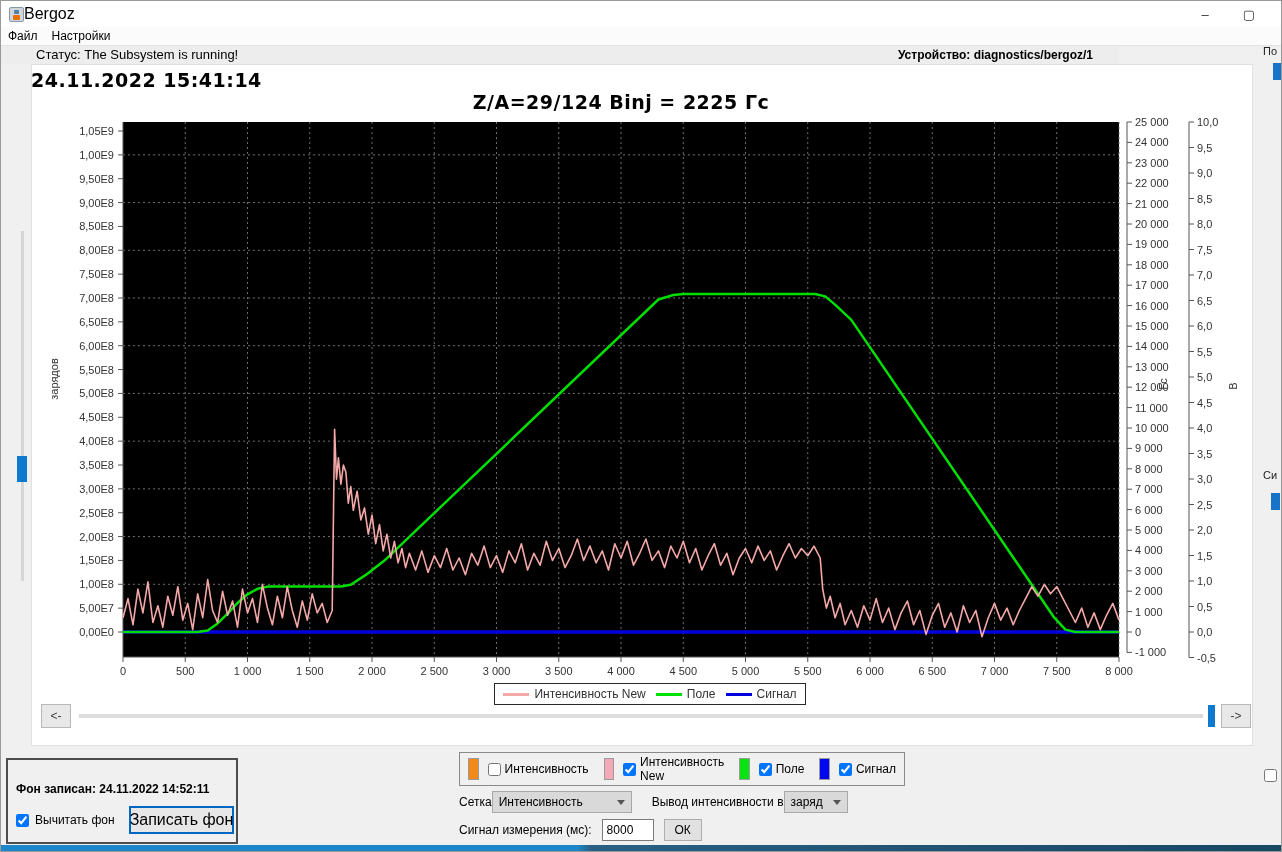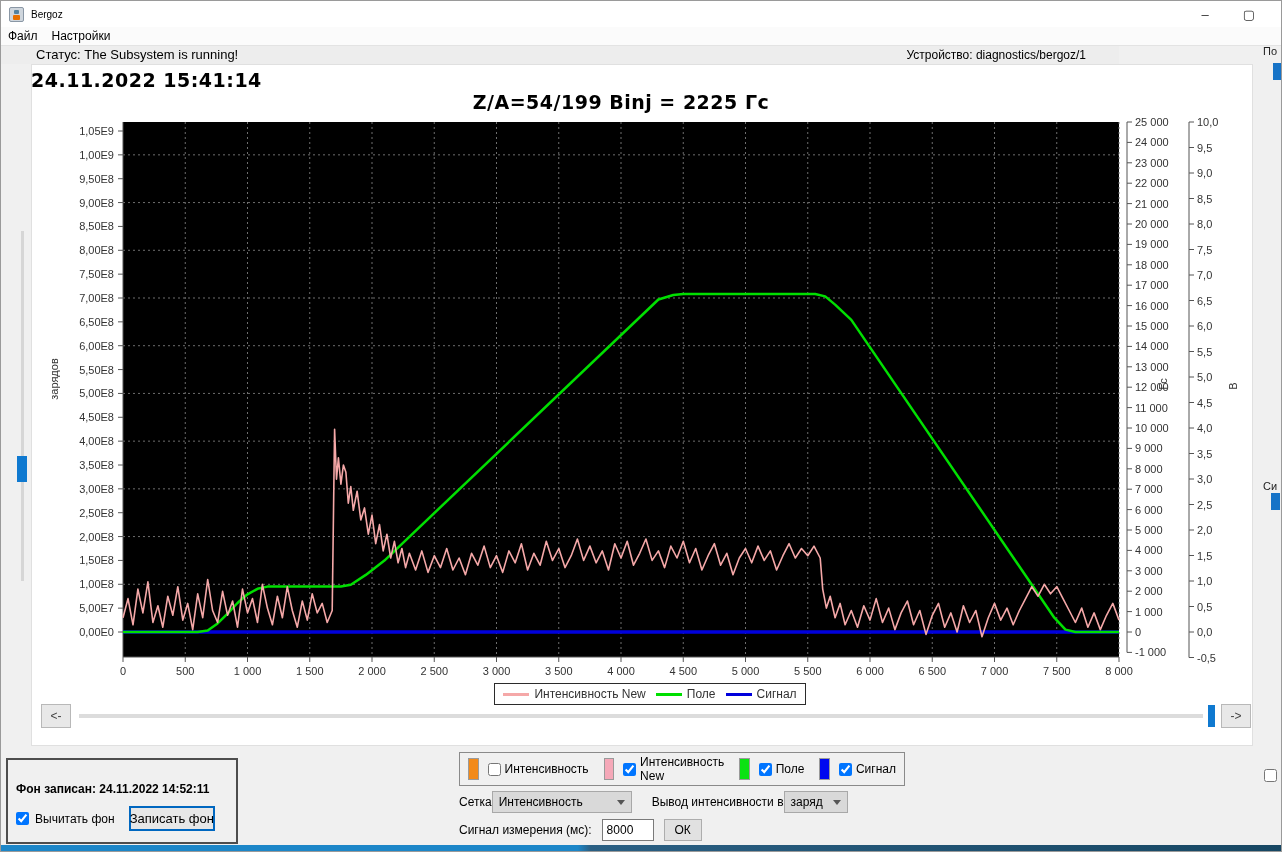--- a/index.html
+++ b/index.html
@@ -8,47 +8,47 @@
     position:relative; background:#f0f0f0; overflow:hidden;
     font-family:"Liberation Sans","DejaVu Sans",sans-serif;
     border:1px solid #9a9a9a; color:#000;
   }
   .abs { position:absolute; }
   
   .titlebar { left:0; top:0; width:1282px; height:26px; background:#ffffff; display:flex; align-items:center; }
   .app-icon { width:15px; height:15px; margin-left:8px; position:relative; background:#cfd6dd; border:1px solid #8a97a5; border-radius:2px; }
   .app-icon::after { content:""; position:absolute; left:3px; top:7px; width:7px; height:5px; background:#e76f00; border-radius:1px; }
   .app-icon::before { content:""; position:absolute; left:4px; top:2px; width:5px; height:4px; background:#5382a1; border-radius:1px; }
-  .title-text { font-size:10px; margin-left:7px; }
+  .title-text { font-size:16px; }
   .caption-btn { width:44px; height:24px; display:flex; align-items:center; justify-content:center; font-size:13px; color:#333; }
   .caption-zone { position:absolute; right:12px; top:1px; display:flex; }
   .menubar { left:0; top:26px; width:1282px; height:19px; background:#fbfbfb; border-bottom:1px solid #e3e3e3; display:flex; align-items:center; font-size:12px; }
   .menu-item { padding:2px 7px; }
   .statusbar { left:0; top:45px; width:1118px; height:18px; background:#ededed; font-size:13px;padding-left:47px; }
   .status-text { position:absolute; left:35px; top:1px; }
-  .device-text { position:absolute; right:33px; top:2px; font-size:12px; font-weight:normal; }
+  .device-text { position:absolute; right:26px; top:2px; font-size:12px; font-weight:bold; }
   
   .chart-panel { left:30px; top:63px; width:1222px; height:682px; background:#ffffff; border:1px solid #e0e0e0; }
   .chart-title { left:30px; top:68px; width:1180px; text-align:left; font-size:19px; font-weight:bold; font-family:"DejaVu Sans","Liberation Sans",sans-serif; letter-spacing:0.5px; }
   .chart-title2 { left:30px; top:90px; width:1180px; text-align:center; font-size:19px; font-weight:bold; font-family:"DejaVu Sans","Liberation Sans",sans-serif; letter-spacing:0.5px; }
   #chart-svg { left:0; top:0; width:1282px; height:745px; pointer-events:none; }
   .legend-box { left:493px; top:682px; width:312px; height:22px; background:#fff; border:1px solid #2b2b2b; display:flex; align-items:center; justify-content:center; gap:10px; font-size:12px; color:#333; }
   .legend-item { display:flex; align-items:center; gap:5px; }
   .legend-line { width:26px; height:3px; }
   
   .h-btn { height:24px; width:30px; background:#e8e8e8; border:1px solid #b8b8b8; font-size:12px; color:#444; display:flex; align-items:center; justify-content:center; }
   .h-track { left:78px; top:713px; width:1124px; height:4px; background:#dcdcdc; }
   .h-handle { left:1207px; top:704px; width:7px; height:22px; background:#0f79d0; }
   .v-track { left:20px; top:230px; width:3px; height:350px; background:#d6d6d6; }
   .v-handle { left:16px; top:455px; width:10px; height:26px; background:#0f79d0; }
   
   .bg-panel { left:5px; top:757px; width:232px; height:86px; background:#f0f0f0; border:2px solid #4d4d4d; }
   .bg-title { position:absolute; left:8px; top:22px; font-size:12px; font-weight:bold;text-align:center; }
   .bg-row { position:absolute; left:8px; top:46px; display:flex; align-items:center; gap:6px; font-size:12px; }
-  .win-btn { background:#e7e7e7; border:1px solid #0067c0; box-shadow:0 0 0 1px #0067c0 inset; font-size:13px; padding:4px 0; }
+  .win-btn { background:#e7e7e7; border:1px solid #0067c0; box-shadow:0 0 0 1px #0067c0 inset; font-size:16px; padding:4px 0; }
   
   .toggle-panel { left:458px; top:751px; width:446px; height:34px; background:#f0f0f0; border:1px solid #8a8a8a; display:flex; align-items:center; gap:9px; padding:0 8px; font-size:12px; }
   .swatch { width:23px; height:22px; border:1px solid #9a9a9a; }
   .chk-row { display:flex; align-items:center; gap:4px; }
   input[type=checkbox] { width:13px; height:13px; }
   
   .ctl-row2 { left:458px; top:790px; width:460px; height:22px; display:flex; align-items:center; font-size:12px; }
   .ctl-row3 { left:458px; top:818px; width:460px; height:22px; display:flex; align-items:center; gap:10px; font-size:12px; }
   .combo { background:#d9d9d9; border:1px solid #a8a8a8; height:22px; display:flex; align-items:center; justify-content:space-between; padding:0 6px; font-size:12px; }
   .combo .arr { width:0; height:0; border-left:4px solid transparent; border-right:4px solid transparent; border-top:5px solid #555; margin-left:8px; }
@@ -289,21 +289,21 @@
     <line x1="1118" y1="656" x2="1118" y2="661" stroke="#555"></line>
     <text x="1118" y="674" text-anchor="middle" font-family="Liberation Sans,DejaVu Sans,sans-serif" font-size="11" fill="#333">8 000</text>
     <text x="57" y="378" transform="rotate(-90 57 378)" text-anchor="middle" font-family="Liberation Sans,DejaVu Sans,sans-serif" font-size="11" fill="#333">зарядов</text>
     <text x="1166" y="383" transform="rotate(-90 1166 383)" text-anchor="middle" font-family="Liberation Sans,DejaVu Sans,sans-serif" font-size="11" fill="#333">Гс</text>
     <text x="1236" y="385" transform="rotate(-90 1236 385)" text-anchor="middle" font-family="Liberation Sans,DejaVu Sans,sans-serif" font-size="11" fill="#333">В</text>
     <polyline points="122.0,631.0 1118.0,631.0" fill="none" stroke="#0000DC" stroke-width="3.5" stroke-linejoin="round"></polyline>
     <polyline points="122.0,631.0 196.7,631.0 206.7,629.4 216.6,622.4 226.6,612.6 236.5,602.0 246.5,593.3 256.5,587.8 266.4,585.6 339.9,585.6 349.8,583.7 364.8,573.9 383.4,559.6 657.4,298.5 672.3,294.0 682.3,293.0 814.2,293.0 824.2,295.4 834.1,303.6 850.3,318.9 1053.3,616.7 1064.5,628.6 1074.4,631.0 1118.0,631.0" fill="none" stroke="#00DF00" stroke-width="2.5" stroke-linejoin="round"></polyline>
     <polyline points="122.0,616.7 127.0,597.6 132.0,623.8 136.9,588.1 141.9,611.9 146.9,580.9 151.9,621.5 156.9,604.8 161.8,626.2 166.8,595.2 171.8,614.3 176.8,585.7 181.8,619.1 186.7,602.4 191.7,628.6 196.7,592.8 201.7,616.7 206.7,578.5 211.6,609.5 216.6,621.5 221.6,590.4 226.6,614.3 231.6,600.0 236.5,626.2 241.5,588.1 246.5,611.9 251.5,597.6 256.5,621.5 261.4,583.3 266.4,607.1 271.4,623.8 276.4,595.2 281.4,616.7 286.3,585.7 291.3,609.5 296.3,626.2 301.3,600.0 306.3,619.1 311.2,592.8 316.2,611.9 321.2,602.4 326.2,621.5 331.2,609.5 333.6,428.2 335.5,478.3 337.4,456.8 339.9,483.1 342.4,464.0 344.9,471.2 347.3,502.2 349.8,485.5 352.3,509.3 356.1,490.2 359.8,518.9 363.5,506.9 367.3,533.2 371.0,514.1 374.7,542.7 378.5,523.6 382.2,549.9 385.9,533.2 389.7,557.0 393.4,540.3 397.1,561.8 400.9,547.5 404.6,566.6 408.4,552.3 414.6,569.0 420.8,549.9 427.0,571.4 433.3,554.7 439.5,566.6 445.7,547.5 451.9,569.0 458.1,557.0 464.4,573.7 470.6,552.3 476.8,564.2 483.1,545.1 489.3,566.6 495.5,554.7 501.7,571.4 507.9,549.9 514.2,561.8 520.4,542.7 526.6,569.0 532.9,552.3 539.1,564.2 545.3,540.3 551.5,559.4 557.8,547.5 564.0,566.6 570.2,554.7 576.4,538.0 582.6,559.4 588.9,545.1 595.1,561.8 601.3,549.9 607.5,569.0 613.8,542.7 620.0,557.0 626.2,540.3 632.5,564.2 638.7,552.3 644.9,538.0 651.1,559.4 657.4,549.9 663.6,566.6 669.8,545.1 676.0,557.0 682.3,540.3 688.5,561.8 694.7,547.5 700.9,569.0 707.1,554.7 713.4,542.7 719.6,564.2 725.8,552.3 732.0,573.7 738.3,557.0 744.5,547.5 750.7,561.8 757.0,545.1 763.2,559.4 769.4,549.9 775.6,569.0 781.9,554.7 788.1,542.7 794.3,557.0 800.5,547.5 806.8,554.7 813.0,545.1 819.2,557.0 821.7,588.1 825.4,607.1 829.2,595.2 834.1,616.7 839.1,602.4 844.1,623.8 850.3,609.5 856.5,626.2 862.8,604.8 869.0,619.1 875.2,597.6 881.5,621.5 887.7,607.1 893.9,628.6 900.1,611.9 906.4,600.0 912.6,623.8 918.8,609.5 925.0,633.4 931.3,614.3 937.5,602.4 943.7,626.2 949.9,611.9 956.1,631.0 962.4,604.8 968.6,621.5 974.8,609.5 981.0,635.8 987.3,616.7 993.5,602.4 999.7,619.1 1006.0,607.1 1012.2,623.8 1018.4,609.5 1024.6,597.6 1030.8,585.7 1037.1,595.2 1043.3,583.3 1049.5,592.8 1055.8,585.7 1062.0,597.6 1068.2,609.5 1074.4,621.5 1080.7,607.1 1086.9,626.2 1093.1,611.9 1099.3,628.6 1105.5,614.3 1111.8,602.4 1118.0,619.1" fill="none" stroke="#F5A8A8" stroke-width="1.6" stroke-linejoin="round"></polyline>
   </svg>
 <div class="abs chart-title">24.11.2022 15:41:14</div>
-<div class="abs chart-title2">Z/A=54/199  Binj = 2225 Гс</div>
+<div class="abs chart-title2">Z/A=29/124  Binj = 2225 Гс</div>
 
 <div class="abs legend-box">
   <span class="legend-item">
     <span class="legend-line" style="background: rgb(245, 168, 168);"></span>
     <span>Интенсивность New</span>
   </span>
   <span class="legend-item">
     <span class="legend-line" style="background: rgb(0, 223, 0);"></span>
     <span>Поле</span>
   </span>
@@ -365,16 +365,16 @@
   </div>
 </div>
 <div class="abs ctl-row3">
   <span>Сигнал измерения (мс):</span>
   <input class="txt-input" type="text" value="8000" style="">
   <button class="ok-btn">ОК</button>
 </div>
 
 <span class="abs edge-text" style="left:1262px; top:44px;">По</span>
 <div class="abs edge-blue" style="left:1272px; top:62px;"></div>
-<span class="abs edge-text" style="left:1262px; top:479px;">Си</span>
+<span class="abs edge-text" style="left:1262px; top:468px;">Си</span>
 <div class="abs edge-blue" style="left:1270px; top:492px;"></div>
 <input class="abs" type="checkbox" style="left: 1263px; top: 768px;">
 <div class="abs taskbar"></div>
 
 </body></html>

